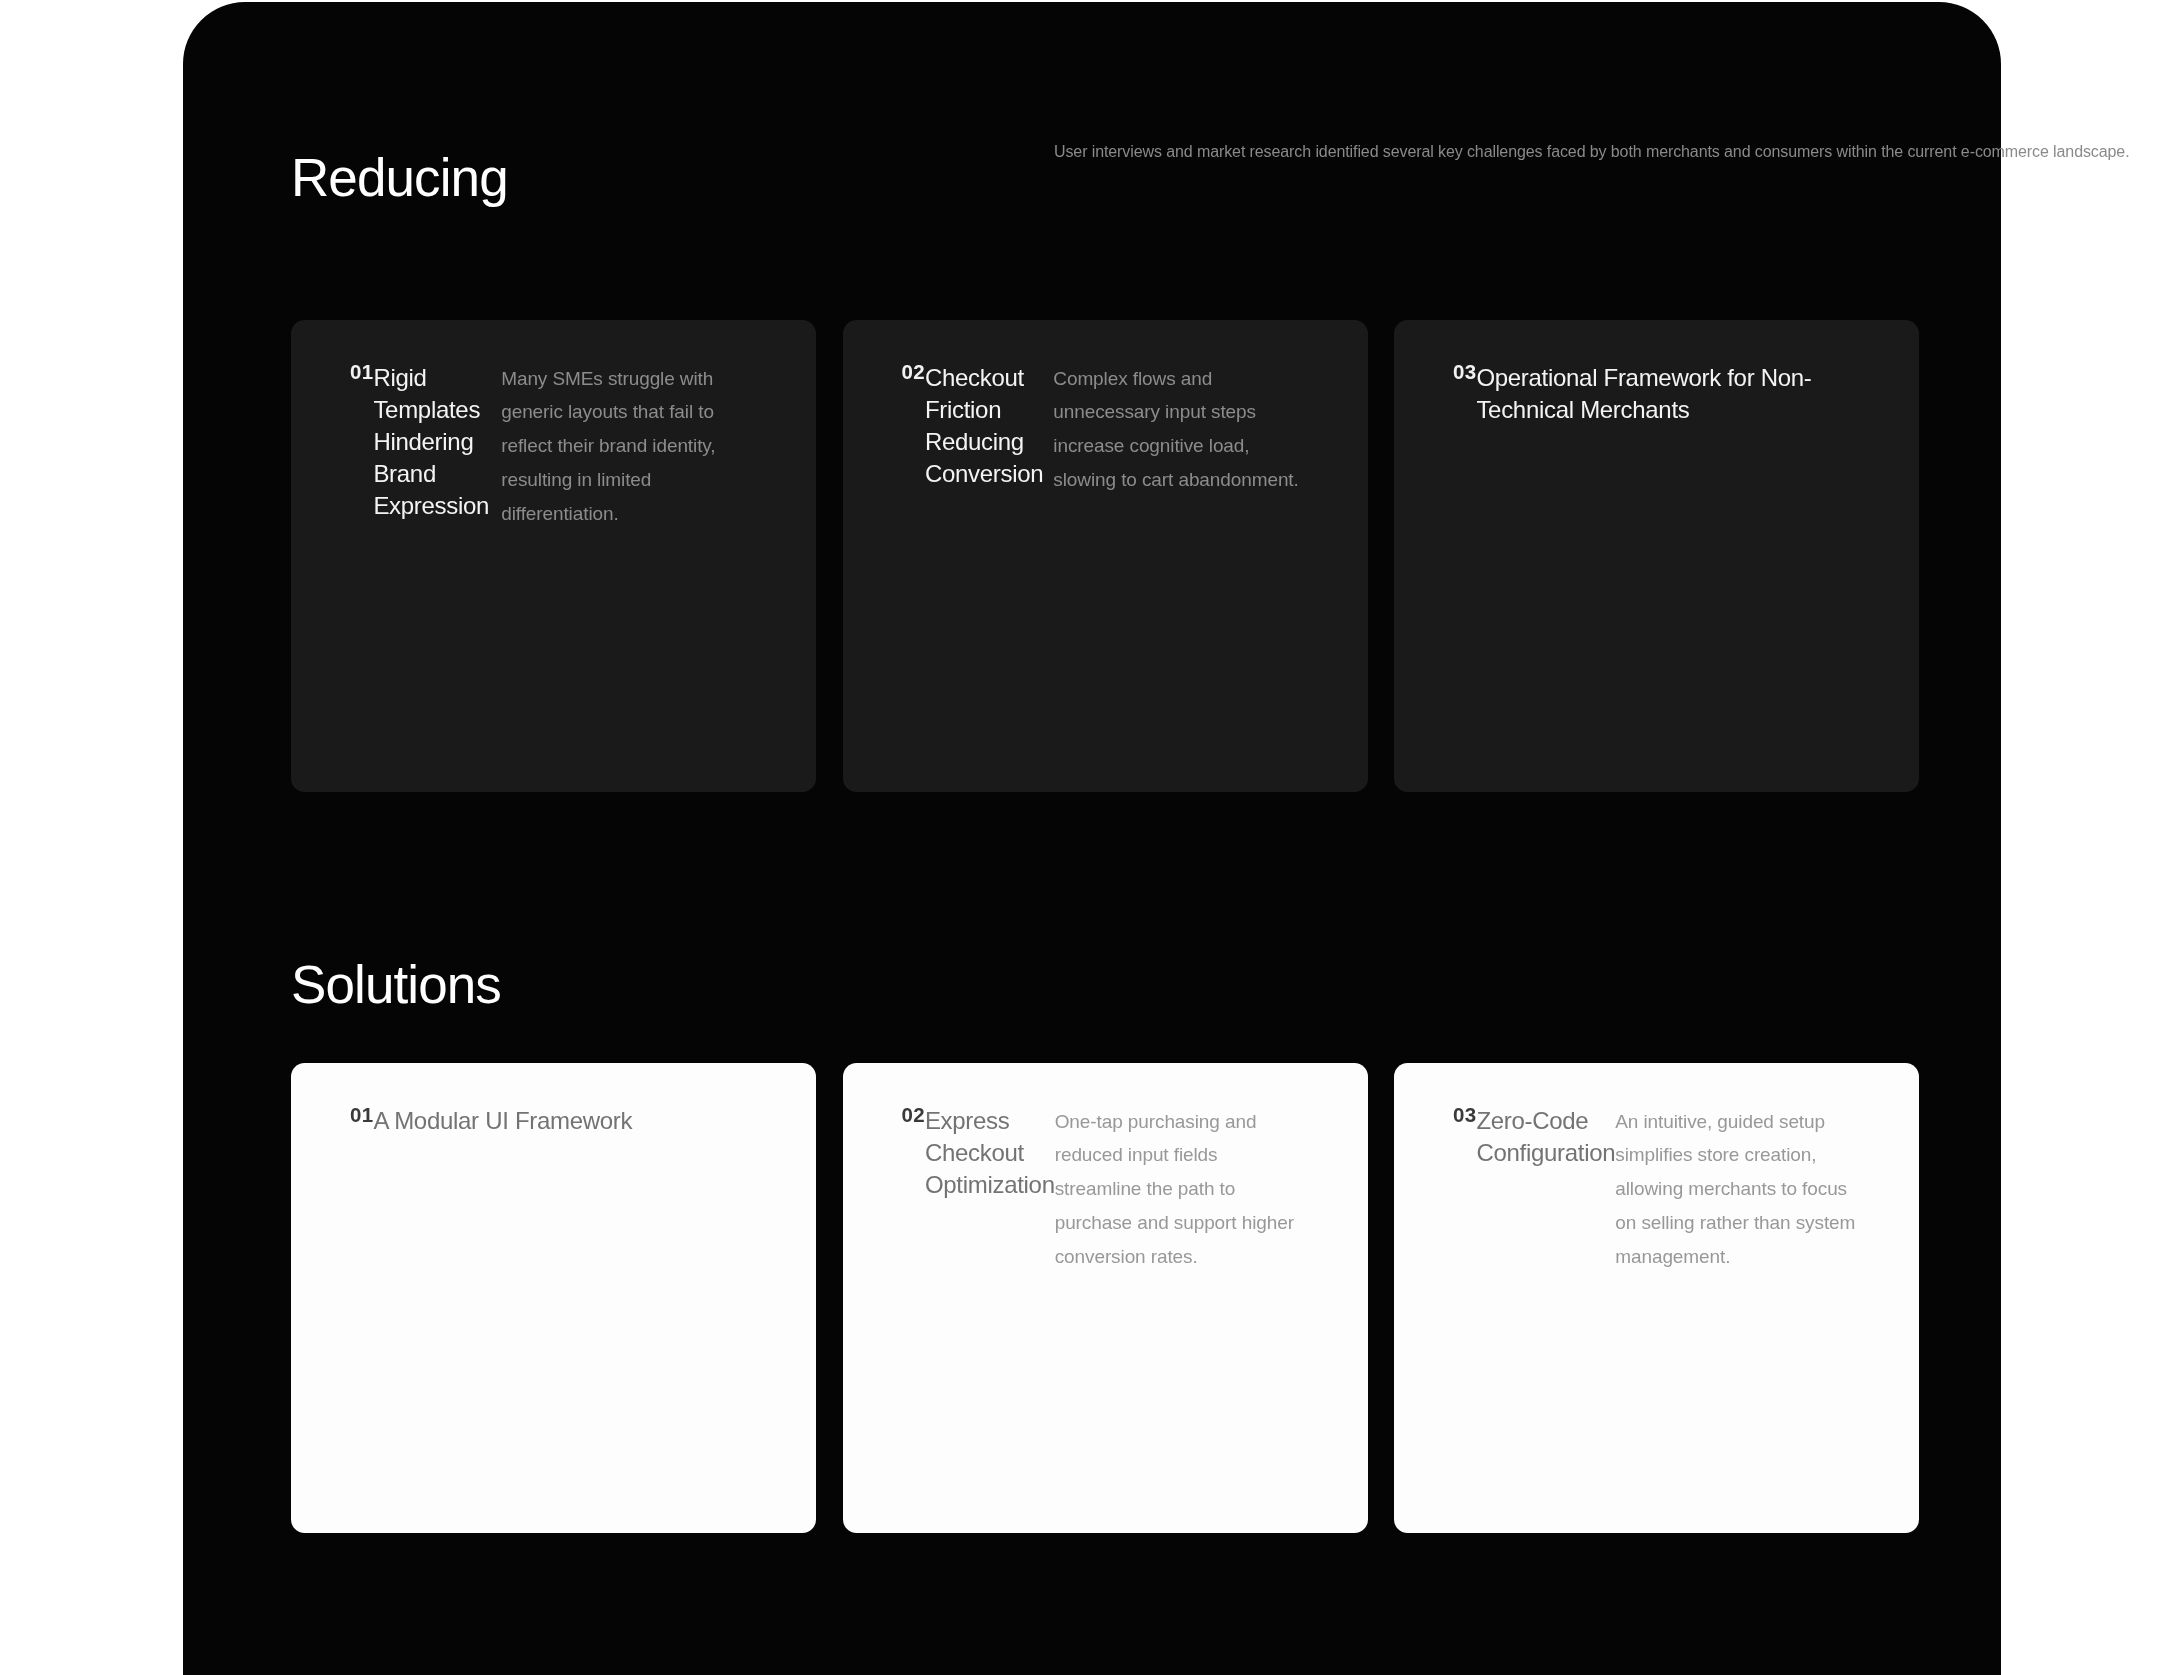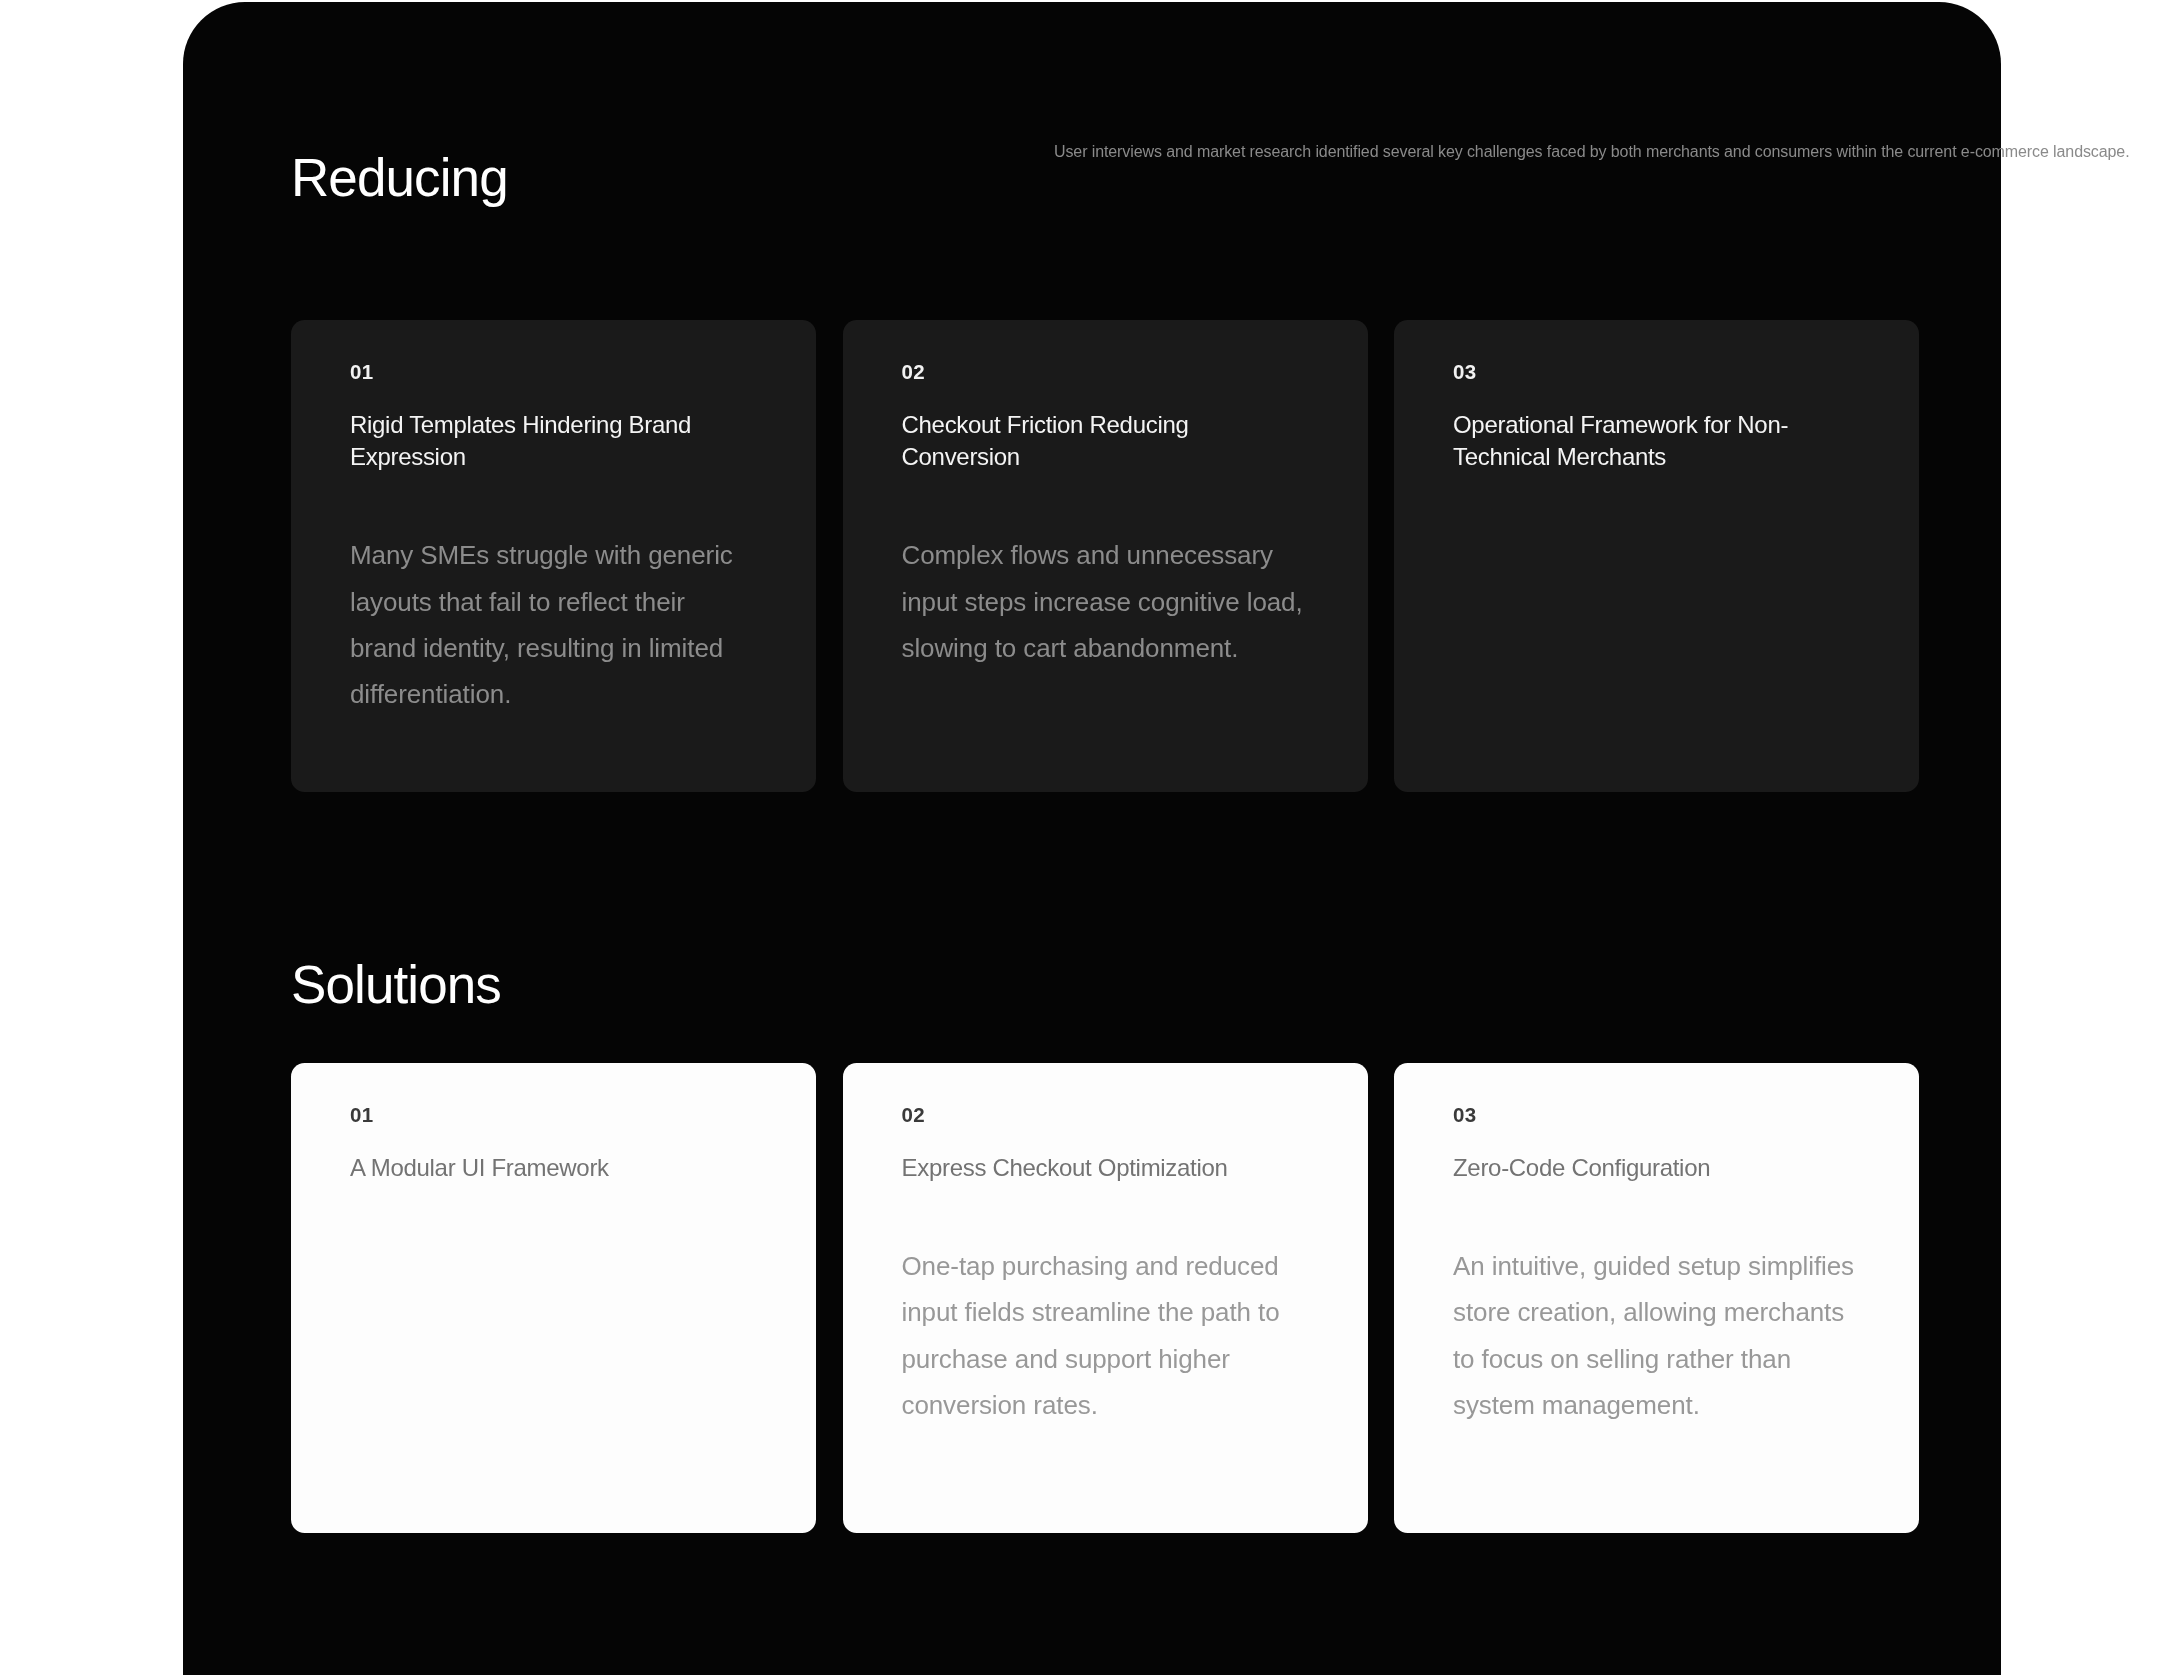--- a/index.html
+++ b/index.html
@@ -68,21 +68,21 @@
   }
   #problem-grid  { top: 318px; }
   #solution-grid { top: 1061px; }
 
   .card {
     box-sizing: border-box;
     width: 525px;
     border-radius: 13.6px;
     padding: 42px 59px 42px 59px;
     display: flex;
-    flex-direction: column;
+    flex-direction: row;
   }
 
   .card.dark {
     background: #1a1a1a;
     height: 472px;
   }
   .card.light {
     background: #fdfdfd;
     height: 470px;
   }
@@ -102,21 +102,21 @@
     font-weight: 400;
     line-height: 1.34;
     letter-spacing: -0.3px;
   }
   .card.dark .card-title  { color: #f4f4f4; }
   .card.light .card-title { color: #737373; }
 
   .card-spacer { flex: 0 0 auto; height: 59px; }
 
   .card-body {
-    font-size: 26px;
+    font-size: 19px;
     font-weight: 400;
     line-height: 1.78;
     letter-spacing: -0.1px;
   }
   .card.dark .card-body  { color: #8c8c8c; }
   .card.light .card-body { color: #989898; }
 </style>
 </head>
 <body>
 

